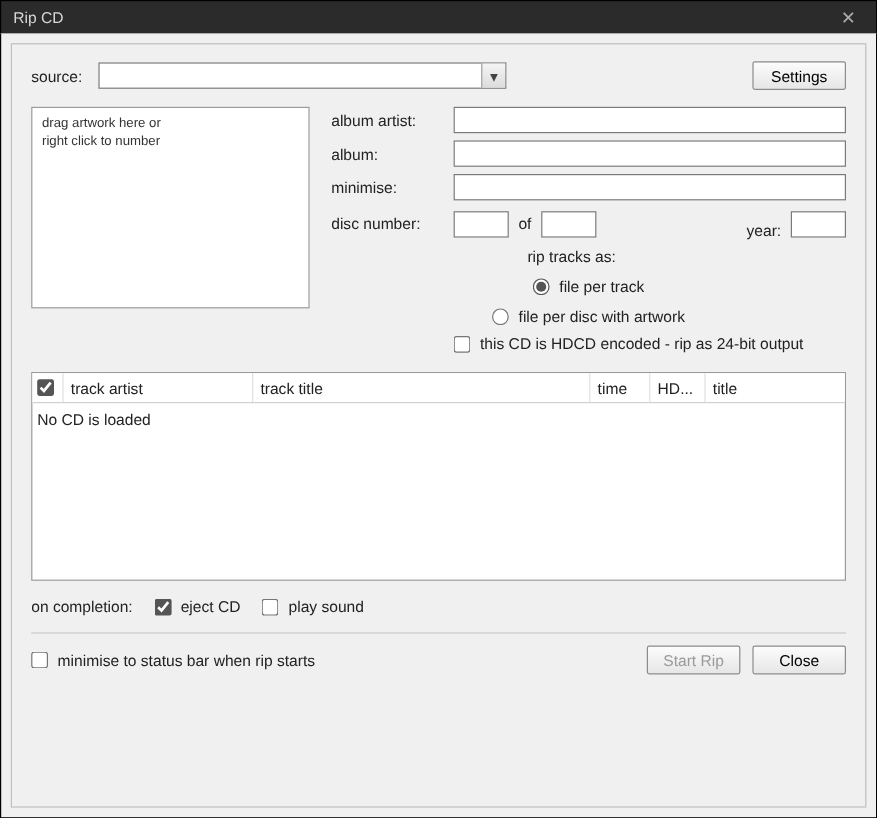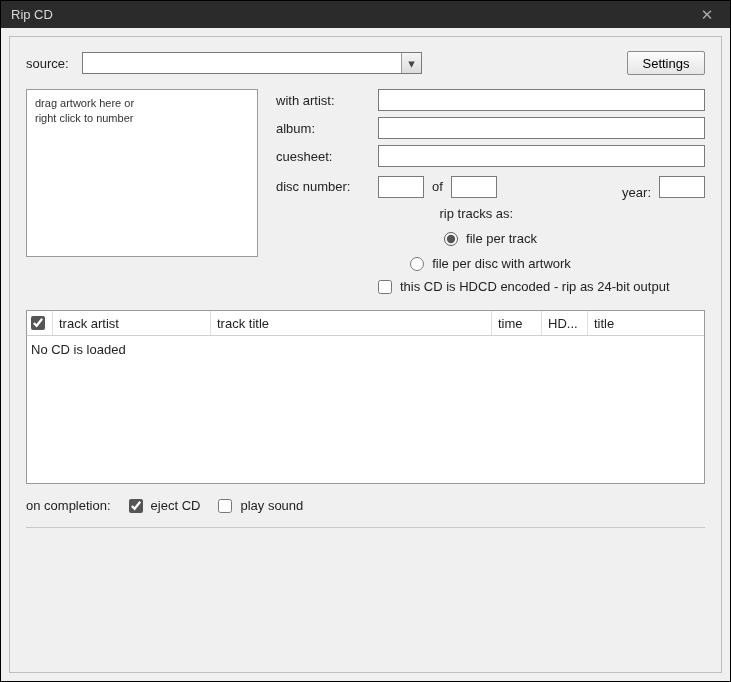--- a/index.html
+++ b/index.html
@@ -179,29 +179,29 @@
     </div>
 
     <div class="top-area">
       <div class="artwork">
         <div>drag artwork here or</div>
         <div>right click to number</div>
       </div>
 
       <div class="meta">
         <div class="frow">
-          <span class="flab">with artist:</span>
+          <span class="flab">album artist:</span>
           <input class="tinput wide" value="" style="">
         </div>
         <div class="frow">
           <span class="flab">album:</span>
           <input class="tinput wide" value="" style="">
         </div>
         <div class="frow">
-          <span class="flab">cuesheet:</span>
+          <span class="flab">minimise:</span>
           <input class="tinput wide" value="" style="">
         </div>
         <div class="frow disc-row">
           <span class="flab">disc number:</span>
           <input class="tinput small" value="" style="">
           <span class="of">of</span>
           <input class="tinput small" value="" style="">
           <span class="yearlab">year:</span>
           <input class="tinput small" value="" style="">
         </div>
@@ -250,15 +250,26 @@
         <span>eject CD</span>
       </label>
       <label class="inline">
         <input type="checkbox" id="cb-play" style="">
         <span>play sound</span>
       </label>
     </div>
 
     <hr class="sep">
 
+    <div class="bottom-row">
+      <label class="inline">
+        <input type="checkbox" id="cb-min" style="">
+        <span>minimise to status bar when rip starts</span>
+      </label>
+      <div class="spacer"></div>
+      <div class="bottom-btns">
+        <button class="btn" id="btn-start" disabled="">Start Rip</button>
+        <button class="btn">Close</button>
+      </div>
+    </div>
 
   </div>
 </div>
 
 </body></html>

